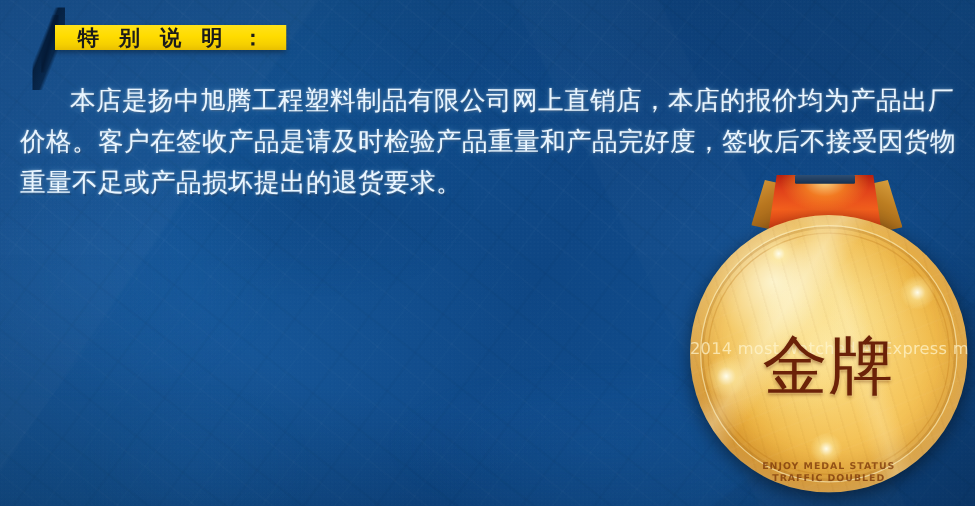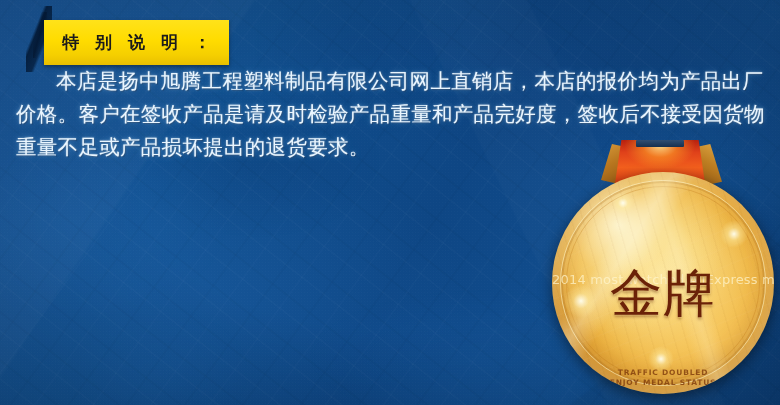--- a/index.html
+++ b/index.html
@@ -94,21 +94,21 @@
     top: 12px;
     width: 14px;
     height: 46px;
     background: linear-gradient(106deg, rgba(0,0,0,0) 30%, rgba(3,22,48,0.75) 48%, rgba(0,0,0,0) 62%);
   }
   .banner {
     position: absolute;
     left: 44px;
     top: 20px;
     width: 185px;
-    height: 45px;
+    height: 20px;
     background: linear-gradient(180deg, #ffe21a 0%, #ffdc00 45%, #f5cf00 78%, #e8bf00 100%);
     box-shadow: 0 2px 4px rgba(0,0,0,0.35);
     display: flex;
     align-items: center;
     justify-content: center;
   }
   .banner-label {
     color: #1b1b1b;
     font-weight: bold;
     font-size: 17px;
@@ -363,19 +363,19 @@
       <div class="spark s1"></div>
       <div class="spark s2"></div>
       <div class="spark s3"></div>
       <div class="spark s4"></div>
 
       <div class="medal-top-en">2014 most watched AliExpress merchant</div>
 
       <div class="medal-main">金牌</div>
 
       <div class="medal-bottom-en">
+        <div>ENJOY MEDAL STATUS</div>
         <div>TRAFFIC DOUBLED</div>
-        <div>ENJOY MEDAL STATUS</div>
       </div>
     </div>
   </div>
 
 </div>
 
 </body></html>

